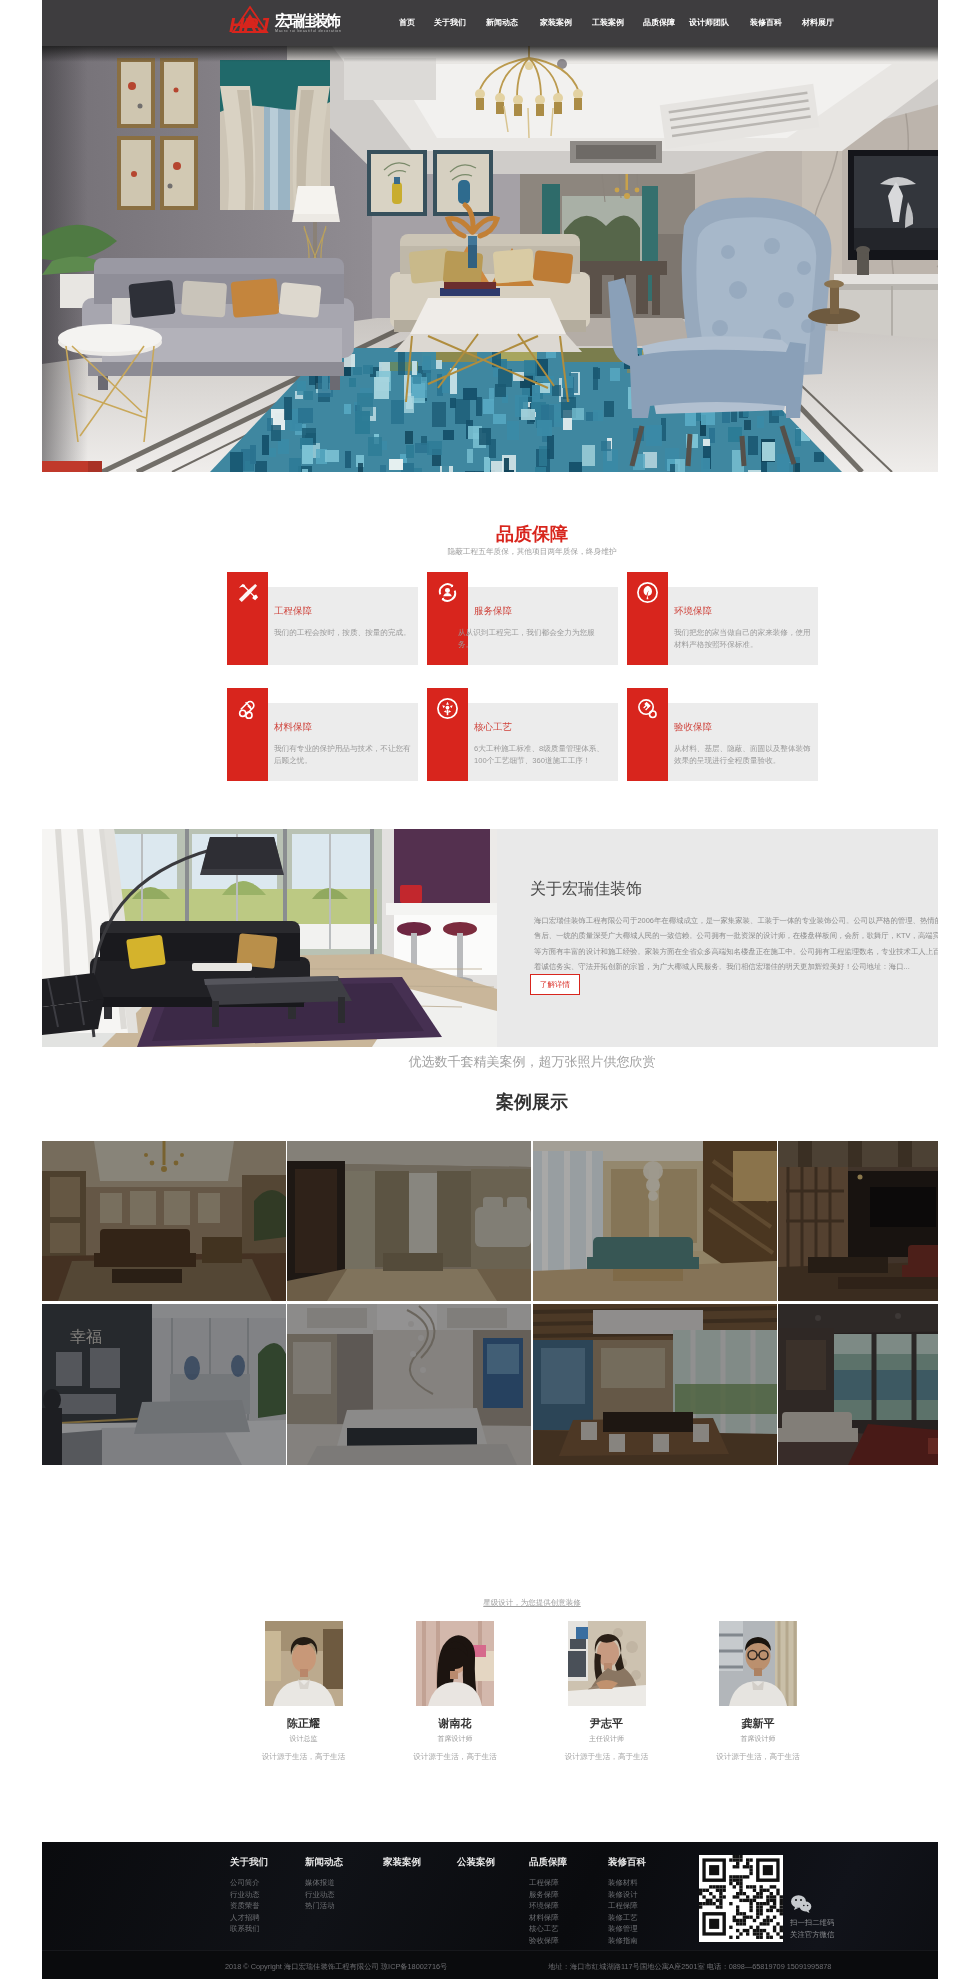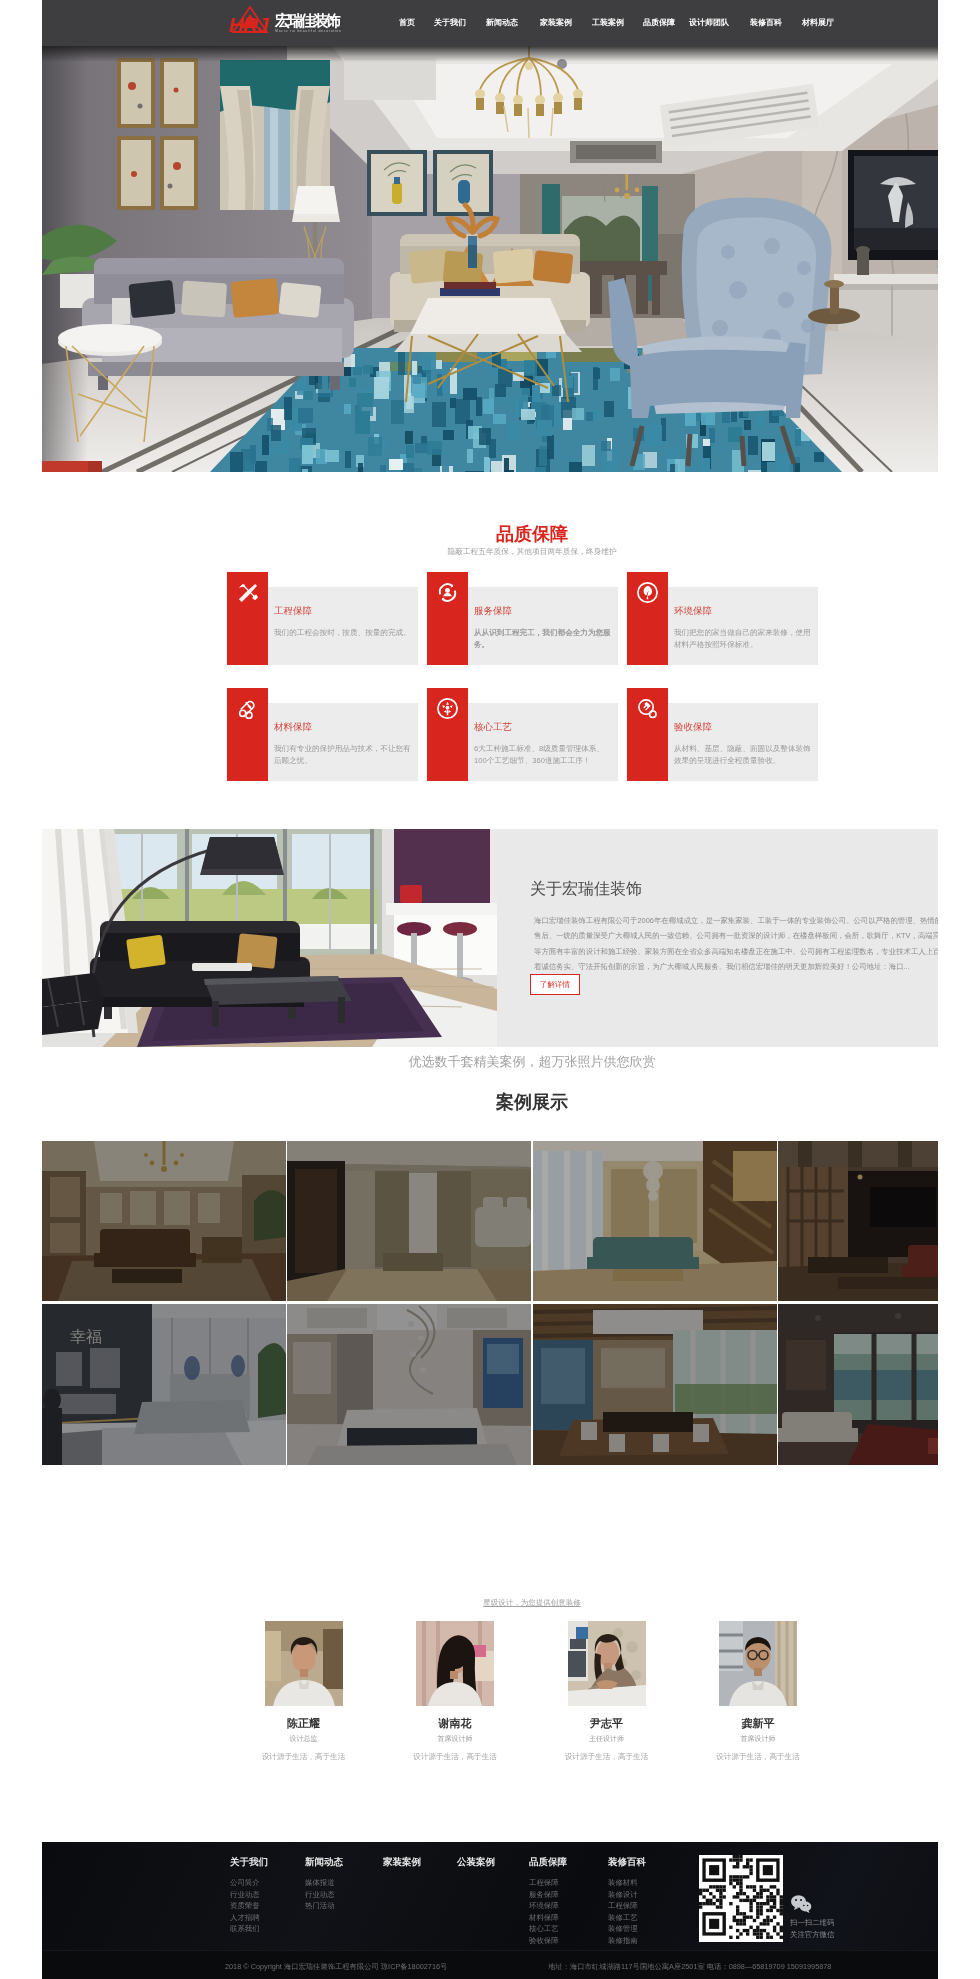--- a/index.html
+++ b/index.html
@@ -632,21 +632,21 @@
               <circle cx="12" cy="10" r="2.6" fill="#fff" stroke="none"></circle>
               <path d="M7.5 16c.6-2.4 2.4-3.6 4.5-3.6s3.9 1.2 4.5 3.6z" fill="#fff" stroke="none"></path>
               <path d="M4.5 14a8 8 0 0 1 13-8.5"></path>
               <path d="M19.5 10a8 8 0 0 1-13 8.5"></path>
               <path d="M17 3.5l.8 2.6-2.6.6z" fill="#fff" stroke="none"></path>
               <path d="M7 20.5l-.8-2.6 2.6-.6z" fill="#fff" stroke="none"></path>
             </g>
           </svg>
       </div>
       <h3 style="left:432px;top:605px;">服务保障</h3>
-      <p style="left:432px;top:627px;width:140px;font-weight:bold;">从从识到工程完工，我们都会全力为您服务。</p>
+      <p style="left:416px;top:627px;width:140px;">从从识到工程完工，我们都会全力为您服务。</p>
     </div>
     <div class="qcard">
       <div class="panel" style="left:626px;top:587px;width:150px;height:78px;"></div>
       <div class="bar" style="left:585px;top:572px;">
         <svg style="position:absolute;left:9px;top:9px;" width="23" height="23" viewBox="0 0 24 24">
             <circle cx="12" cy="12" r="10" fill="none" stroke="#fff" stroke-width="1.8"></circle>
             <path d="M12.5 5c-3.5 1-5 3.5-4.5 6.5.3 2 1.6 3.3 3 3.7.2-1.8.8-3.7 2.5-5.2-1 1.8-1.5 3.6-1.4 5.4 2.3.2 4.4-1.5 4.6-4.2.2-2.8-1.6-5-4.2-6.2z" fill="#fff"></path>
             <path d="M11.8 14.5L13 19h-2z" fill="#fff"></path>
           </svg>
       </div>

